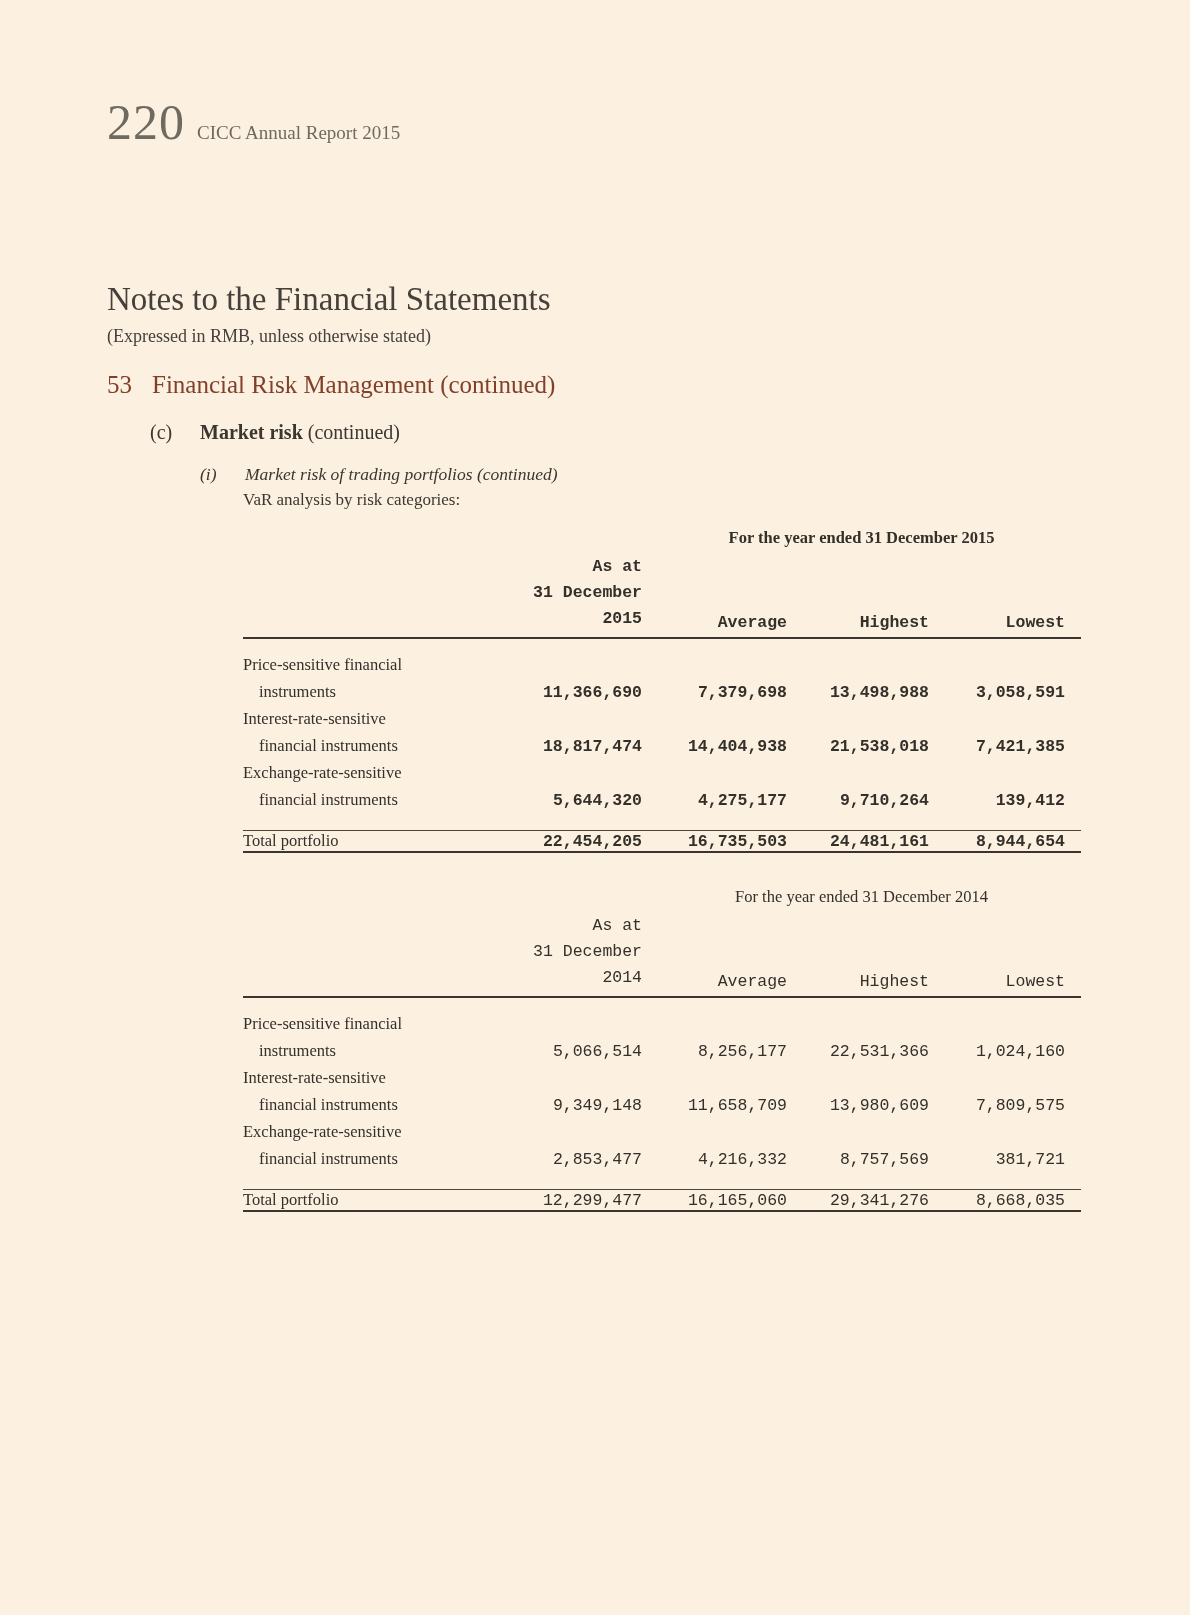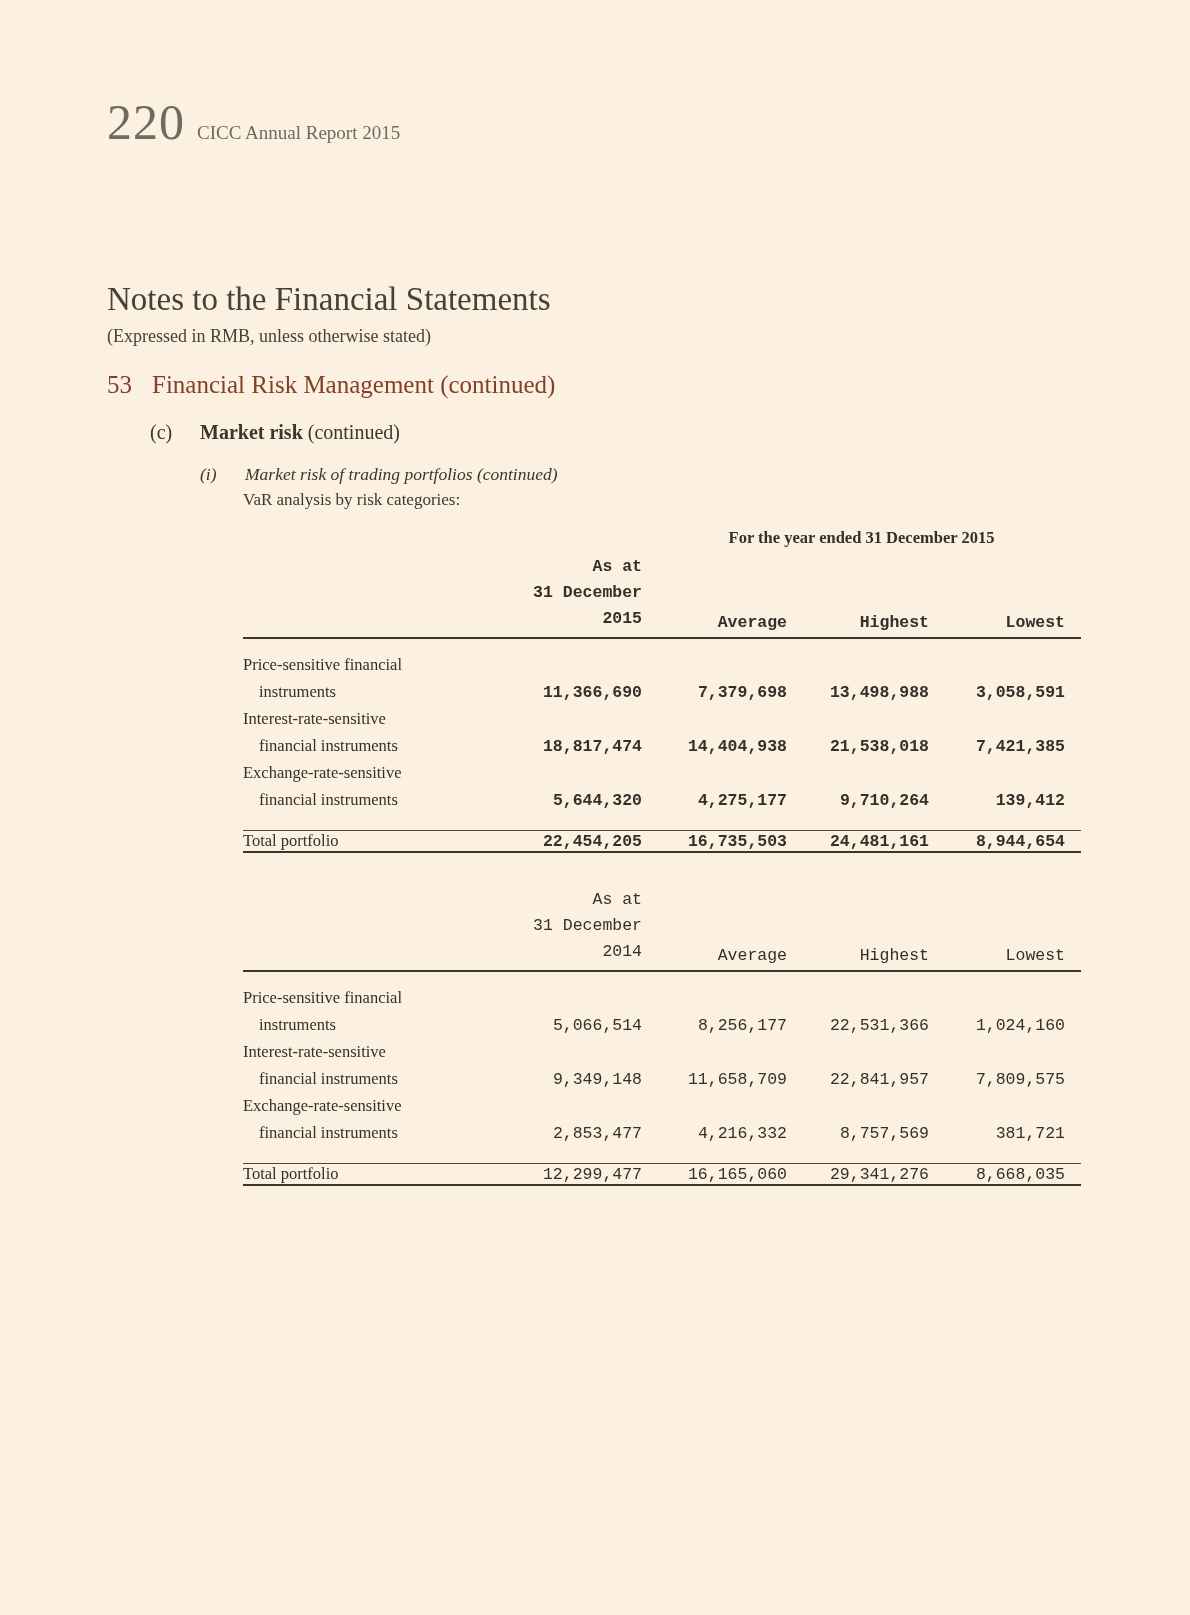--- a/index.html
+++ b/index.html
@@ -178,20 +178,25 @@
 
   <table class="var-table">
     <colgroup>
         <col class="c-label">
         <col class="c-v1">
         <col class="c-v2">
         <col class="c-v3">
         <col class="c-v4">
       </colgroup>
     <thead>
+      <tr>
+        <td></td>
+          <td></td>
+        <td class="period" colspan="3">For the year ended 31 December 2014</td>
+      </tr>
       <tr class="cols-row">
         <td></td>
         <td class="asat">
           <div>As at</div>
           <div>31 December</div>
           <div>2014</div>
         </td>
         <td class="colhead">Average</td>
         <td class="colhead">Highest</td>
         <td class="colhead last">Lowest</td>
@@ -216,21 +221,21 @@
         <td class="lbl">Interest-rate-sensitive</td>
           <td></td>
           <td></td>
           <td></td>
           <td></td>
       </tr>
       <tr>
         <td class="lbl ind">financial instruments</td>
         <td class="num">9,349,148</td>
         <td class="num">11,658,709</td>
-        <td class="num">22,841,957</td>
+        <td class="num">13,980,609</td>
         <td class="num last">7,809,575</td>
       </tr>
       <tr>
         <td class="lbl">Exchange-rate-sensitive</td>
           <td></td>
           <td></td>
           <td></td>
           <td></td>
       </tr>
       <tr class="lastline">

